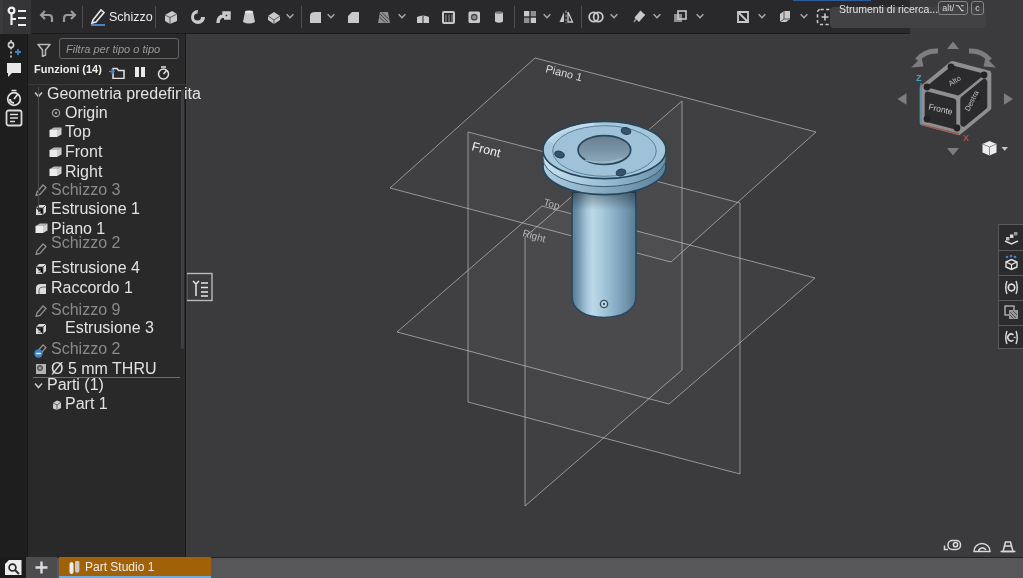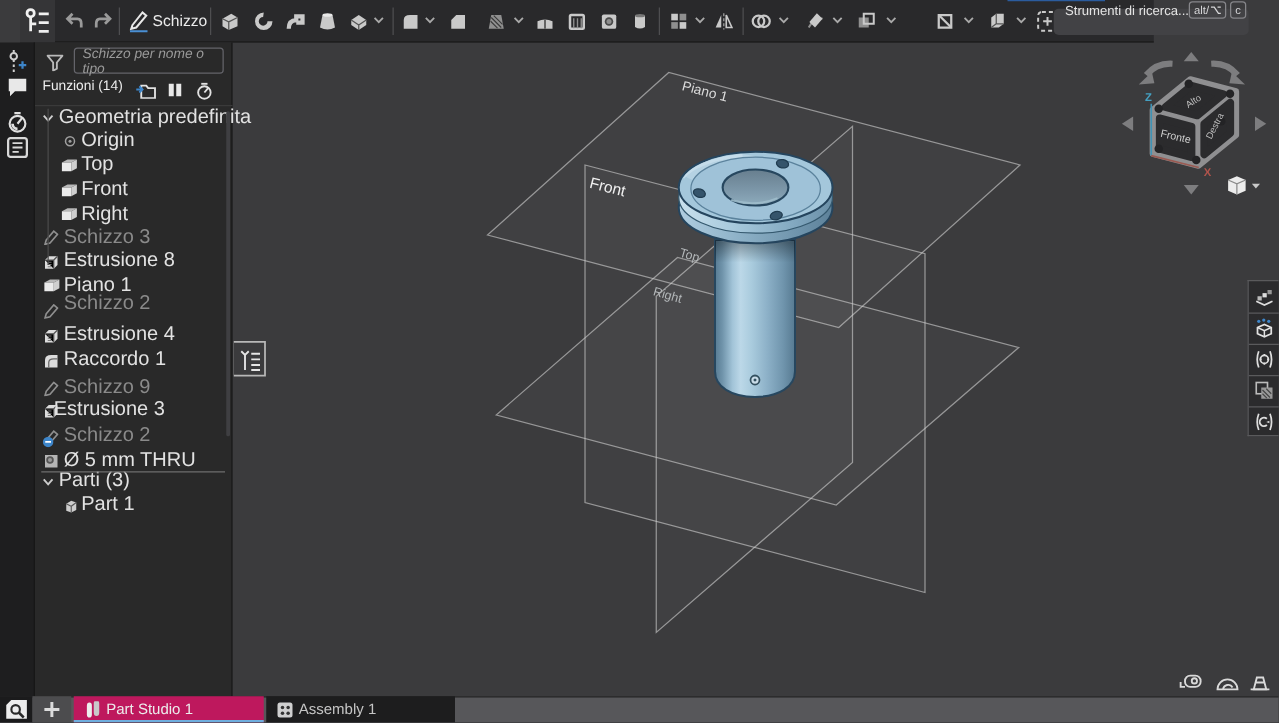--- a/index.html
+++ b/index.html
@@ -1,18 +1,18 @@
 <!DOCTYPE html>
 <html><head><meta charset="utf-8">
 <style>
 html,body{margin:0;padding:0;background:#3b3b3d;overflow:hidden}
 *{box-sizing:border-box}
 body{width:1023px;height:578px;position:relative;font-family:"Liberation Sans",sans-serif;-webkit-font-smoothing:antialiased}
 .abs{position:absolute}
-#toolbar{left:16px;top:0;width:907px;height:34px;background:#29292b;border-bottom:1px solid #1b1b1b}
+#toolbar{left:3px;top:0;width:907px;height:34px;background:#29292b;border-bottom:1px solid #1b1b1b}
 #logo{left:0;top:0;width:28px;height:34px;background:#353537;display:flex;align-items:center;justify-content:center}
 .tb-sep{top:6px;width:1px;height:22px;background:#4e4e50}
 #strip{left:0;top:34px;width:28px;height:523px;background:#1e1e1f;border-right:1px solid #171717}
 #panel{left:28px;top:34px;width:158px;height:523px;background:#292929;border-right:1px solid #1a1a1a}
 #tabbar{left:0;top:557px;width:1023px;height:21px;background:#57575a}
 .row{position:absolute;height:20px;line-height:20px;font-size:16px;color:#e2e2e2;white-space:nowrap}
 .gray{color:#8a8a8a}
 kbd{font-family:"Liberation Sans",sans-serif;border:1px solid #86868a;border-radius:3px;color:#d6d6d8;font-size:9px;padding:0 3px;height:14px;line-height:13px;display:inline-block}
 </style></head><body>
 
@@ -282,23 +282,23 @@
 <svg class="abs" style="left:5px;top:75px" width="18" height="18" viewBox="0 0 18 18">
       <rect x="1.5" y="1.5" width="15" height="15" rx="2" fill="none" stroke="#d8d8d8" stroke-width="1.8"></rect>
       <path d="M5,5.5 h8 M5,9 h8 M5,12.5 h5" stroke="#d8d8d8" stroke-width="1.5"></path>
     </svg>
 </div>
 <div id="panel" class="abs">
 <svg class="abs" style="left:9px;top:9px" width="14" height="14" viewBox="0 0 14 14">
       <path d="M1,1.5 h12 l-4.5,5.5 v5 l-3,1.5 v-6.5 Z" fill="none" stroke="#b9b9b9" stroke-width="1.5" stroke-linejoin="round"></path>
     </svg>
 <div class="abs" style="left:31px;top:4px;width:120px;height:21px;border:1px solid #64646a;border-radius:3px;display:flex;align-items:center;padding-left:6px">
-      <span style="font-style:italic;color:#9a9a9a;font-size:11px">Schizzo per nome o tipo</span>
+      <span style="font-style:italic;color:#9a9a9a;font-size:11px">Filtra per tipo o tipo</span>
     </div>
-<div class="abs" style="left:6px;top:29px;font-size:11px;font-weight:normal;color:#ededed">Funzioni (14)</div>
+<div class="abs" style="left:6px;top:29px;font-size:11px;font-weight:bold;color:#ededed">Funzioni (14)</div>
 <svg class="abs" style="left:80px;top:32px" width="17" height="13" viewBox="0 0 17 13">
       <path d="M5,2.5 h4 l1.5,2 h5.5 v8 h-11 Z" fill="none" stroke="#e2e2e2" stroke-width="1.5"></path>
       <path d="M1,5.5 h5 M3.5,3 l2.5,2.5 L3.5,8" stroke="#3d85c9" stroke-width="1.6" fill="none"></path>
     </svg>
 <div class="abs" style="left:107px;top:33px;width:3.5px;height:10px;background:#e8e8e8"></div>
 <div class="abs" style="left:113px;top:33px;width:3.5px;height:10px;background:#e8e8e8"></div>
 <svg class="abs" style="left:128px;top:32px" width="15" height="14" viewBox="0 0 15 14">
       <circle cx="7.5" cy="8" r="5" fill="none" stroke="#e2e2e2" stroke-width="1.5"></circle>
       <path d="M7.5,8 L10.5,4.5 M5,1 h5" stroke="#e2e2e2" stroke-width="1.5"></path>
     </svg>
@@ -332,21 +332,21 @@
 <div class="row" style="left:37px;top:127.69999999999999px">Right</div>
 <svg class="abs" style="left:7px;top:150.0px" width="12" height="12" viewBox="0 0 12 12">
       <path d="M2,8 L8,1 L11,3.5 L5,10.5 L1,11.5 Z" fill="none" stroke="#8f8f8f" stroke-width="1.3"></path>
     </svg>
 <div class="row gray" style="left:23px;top:145.5px">Schizzo 3</div>
 <svg class="abs" style="left:7px;top:169.5px" width="12" height="12" viewBox="0 0 12 12">
       <path d="M1,4 L4,1 H11 V8 L8,11 H1 Z" fill="#dcdcdc"></path>
       <path d="M1,4 H8 V11 M8,4 L11,1" stroke="#555" stroke-width="1"></path>
       <path d="M3.2,5.8 h3 M3.2,7.6 h3 M3.2,9.4 h3" stroke="#777" stroke-width="0.8"></path>
     </svg>
-<div class="row" style="left:23px;top:165px">Estrusione 8</div>
+<div class="row" style="left:23px;top:165px">Estrusione 1</div>
 <svg class="abs" style="left:7px;top:189.2px" width="13" height="11" viewBox="0 0 13 11">
       <path d="M0.5,3 L5,0.5 H12.5 L8,3 Z" fill="#b9b9b9"></path>
       <rect x="0.5" y="3" width="7.5" height="7" fill="#ebebeb"></rect>
       <path d="M8,3 L12.5,0.5 V7.5 L8,10 Z" fill="#cfcfcf"></path>
     </svg>
 <div class="row" style="left:23px;top:184.7px">Piano 1</div>
 <svg class="abs" style="left:7px;top:209.0px" width="12" height="12" viewBox="0 0 12 12">
       <path d="M2,8 L8,1 L11,3.5 L5,10.5 L1,11.5 Z" fill="none" stroke="#8f8f8f" stroke-width="1.3"></path>
     </svg>
 <div class="row gray" style="left:23px;top:199px">Schizzo 2</div>
@@ -363,39 +363,39 @@
 <div class="row" style="left:23px;top:244px">Raccordo 1</div>
 <svg class="abs" style="left:7px;top:270.5px" width="12" height="12" viewBox="0 0 12 12">
       <path d="M2,8 L8,1 L11,3.5 L5,10.5 L1,11.5 Z" fill="none" stroke="#8f8f8f" stroke-width="1.3"></path>
     </svg>
 <div class="row gray" style="left:23px;top:266px">Schizzo 9</div>
 <svg class="abs" style="left:7px;top:288.5px" width="12" height="12" viewBox="0 0 12 12">
       <path d="M1,4 L4,1 H11 V8 L8,11 H1 Z" fill="#dcdcdc"></path>
       <path d="M1,4 H8 V11 M8,4 L11,1" stroke="#555" stroke-width="1"></path>
       <path d="M3.2,5.8 h3 M3.2,7.6 h3 M3.2,9.4 h3" stroke="#777" stroke-width="0.8"></path>
     </svg>
-<div class="row" style="left:15px;top:284px">Estrusione 3</div>
+<div class="row" style="left:37px;top:284px">Estrusione 3</div>
 <svg class="abs" style="left:7px;top:309.5px" width="12" height="12" viewBox="0 0 12 12">
       <path d="M2,8 L8,1 L11,3.5 L5,10.5 L1,11.5 Z" fill="none" stroke="#8f8f8f" stroke-width="1.3"></path>
     </svg>
 <svg class="abs" style="left:6px;top:314.5px" width="9" height="9" viewBox="0 0 9 9">
       <circle cx="4.5" cy="4.5" r="4.2" fill="#3d85c9"></circle>
       <path d="M2.2,4.5 h4.6" stroke="#fff" stroke-width="1.4"></path>
     </svg>
 <div class="row gray" style="left:23px;top:305px">Schizzo 2</div>
 <svg class="abs" style="left:7px;top:329.0px" width="12" height="12" viewBox="0 0 12 12">
       <path d="M1,1 h10 v10 h-10 Z" fill="#b5b5b5"></path>
       <circle cx="5" cy="5" r="3" fill="#555"></circle>
       <circle cx="5" cy="5" r="1.6" fill="#999"></circle>
     </svg>
 <div class="row" style="left:23px;top:324.5px">Ø 5 mm THRU</div>
 <svg class="abs" style="left:4.5px;top:345.5px" width="11" height="11" viewBox="0 0 11 11">
       <path d="M2,3.5 l3.5,4 3.5,-4" stroke="#cccccc" stroke-width="1.5" fill="none"></path>
     </svg>
-<div class="row" style="left:19px;top:340.5px">Parti (3)</div>
+<div class="row" style="left:19px;top:340.5px">Parti (1)</div>
 <svg class="abs" style="left:23px;top:364.5px" width="12" height="12" viewBox="0 0 12 12">
       <path d="M2,4 L6,1.5 L10,3 V9 L6,11 L2,9.5 Z" fill="#cccccc"></path>
       <path d="M2,4 L6,6 V11 M6,6 L10,3" stroke="#555" stroke-width="0.9" fill="none"></path>
     </svg>
 <div class="row" style="left:37px;top:360px">Part 1</div>
 <div class="abs" style="left:9.5px;top:53px;width:1px;height:125px;background:#4a4a4a"></div>
 <div class="abs" style="left:5px;top:342.5px;width:147px;height:1.5px;background:#6e6e6e"></div>
 <div class="abs" style="left:153px;top:55px;width:3px;height:260px;background:#3f3f42;border-radius:2px"></div>
 </div>
 <div id="tabbar" class="abs">
@@ -403,37 +403,27 @@
 <div class="abs" style="left:0;top:0;width:26px;height:21px;background:#1b1b1c"></div>
 <svg class="abs" style="left:4px;top:2px" width="19" height="17" viewBox="0 0 19 17">
       <path d="M1,5 L5,1 H17.5 V16 H1 Z" fill="#ededed"></path>
       <circle cx="8.5" cy="8.5" r="3.4" fill="none" stroke="#2a2a2a" stroke-width="1.7"></circle>
       <path d="M11,11 L15,15" stroke="#2a2a2a" stroke-width="2"></path>
     </svg>
 <div class="abs" style="left:26px;top:0;width:31px;height:21px;background:#4c4c4e"></div>
 <svg class="abs" style="left:35px;top:4px" width="13" height="13" viewBox="0 0 13 13">
       <path d="M6.5,0.5 V12.5 M0.5,6.5 H12.5" stroke="#dcdcdc" stroke-width="2.4"></path>
     </svg>
-<div class="abs" style="left:59px;top:0;width:152px;height:21px;background:#be185d">
+<div class="abs" style="left:59px;top:0;width:152px;height:21px;background:#a16207">
       <div class="abs" style="left:0;bottom:0;width:152px;height:2.5px;background:#6faede"></div>
       <svg class="abs" style="left:9px;top:3.5px" width="13" height="14" viewBox="0 0 13 14">
         <path d="M1.5,3.5 a2,2.5 0 0 1 4,0 V10.5 a2,2.5 0 0 1 -4,0 Z" fill="#ededed"></path>
         <path d="M7,2 a2.2,2.8 0 0 1 4.4,0 V9 a2.2,2.8 0 0 1 -4.4,0 Z" fill="#c9c9c9"></path>
       </svg>
       <span class="abs" style="left:26px;top:3px;font-size:12px;color:#ececec;white-space:nowrap">Part Studio 1</span>
-    </div>
-<div class="abs" style="left:213px;top:0;width:151px;height:21px;background:#1d1d1e">
-      <svg class="abs" style="left:8px;top:3.5px" width="14" height="14" viewBox="0 0 14 14">
-        <rect x="1" y="1" width="12" height="12" rx="2" fill="#d0d0d0"></rect>
-        <circle cx="5" cy="5" r="1.4" fill="#333"></circle>
-        <circle cx="9.5" cy="5" r="1.4" fill="#333"></circle>
-        <circle cx="5" cy="9.5" r="1.4" fill="#333"></circle>
-        <circle cx="9.5" cy="9.5" r="1.4" fill="#333"></circle>
-      </svg>
-      <span class="abs" style="left:26px;top:3px;font-size:12px;color:#c5c5c5;white-space:nowrap">Assembly 1</span>
     </div>
 </div>
 <div class="abs" style="left:998px;top:224px;width:25px;height:125px;background:#2b2b2d;border:1px solid #5a5a5c;border-right:none">
 <div class="abs" style="left:0;top:25px;width:25px;height:1px;background:#5a5a5c"></div>
 <div class="abs" style="left:0;top:50px;width:25px;height:1px;background:#5a5a5c"></div>
 <div class="abs" style="left:0;top:75px;width:25px;height:1px;background:#5a5a5c"></div>
 <div class="abs" style="left:0;top:100px;width:25px;height:1px;background:#5a5a5c"></div>
 <svg class="abs" style="left:4px;top:4px" width="17" height="17" viewBox="0 0 17 17">
       <path d="M2,12 L8.5,15 L15,12" stroke="#ddd" stroke-width="1.4" fill="none"></path>
       <rect x="3" y="8" width="3.4" height="3.4" fill="#bbb"></rect>

